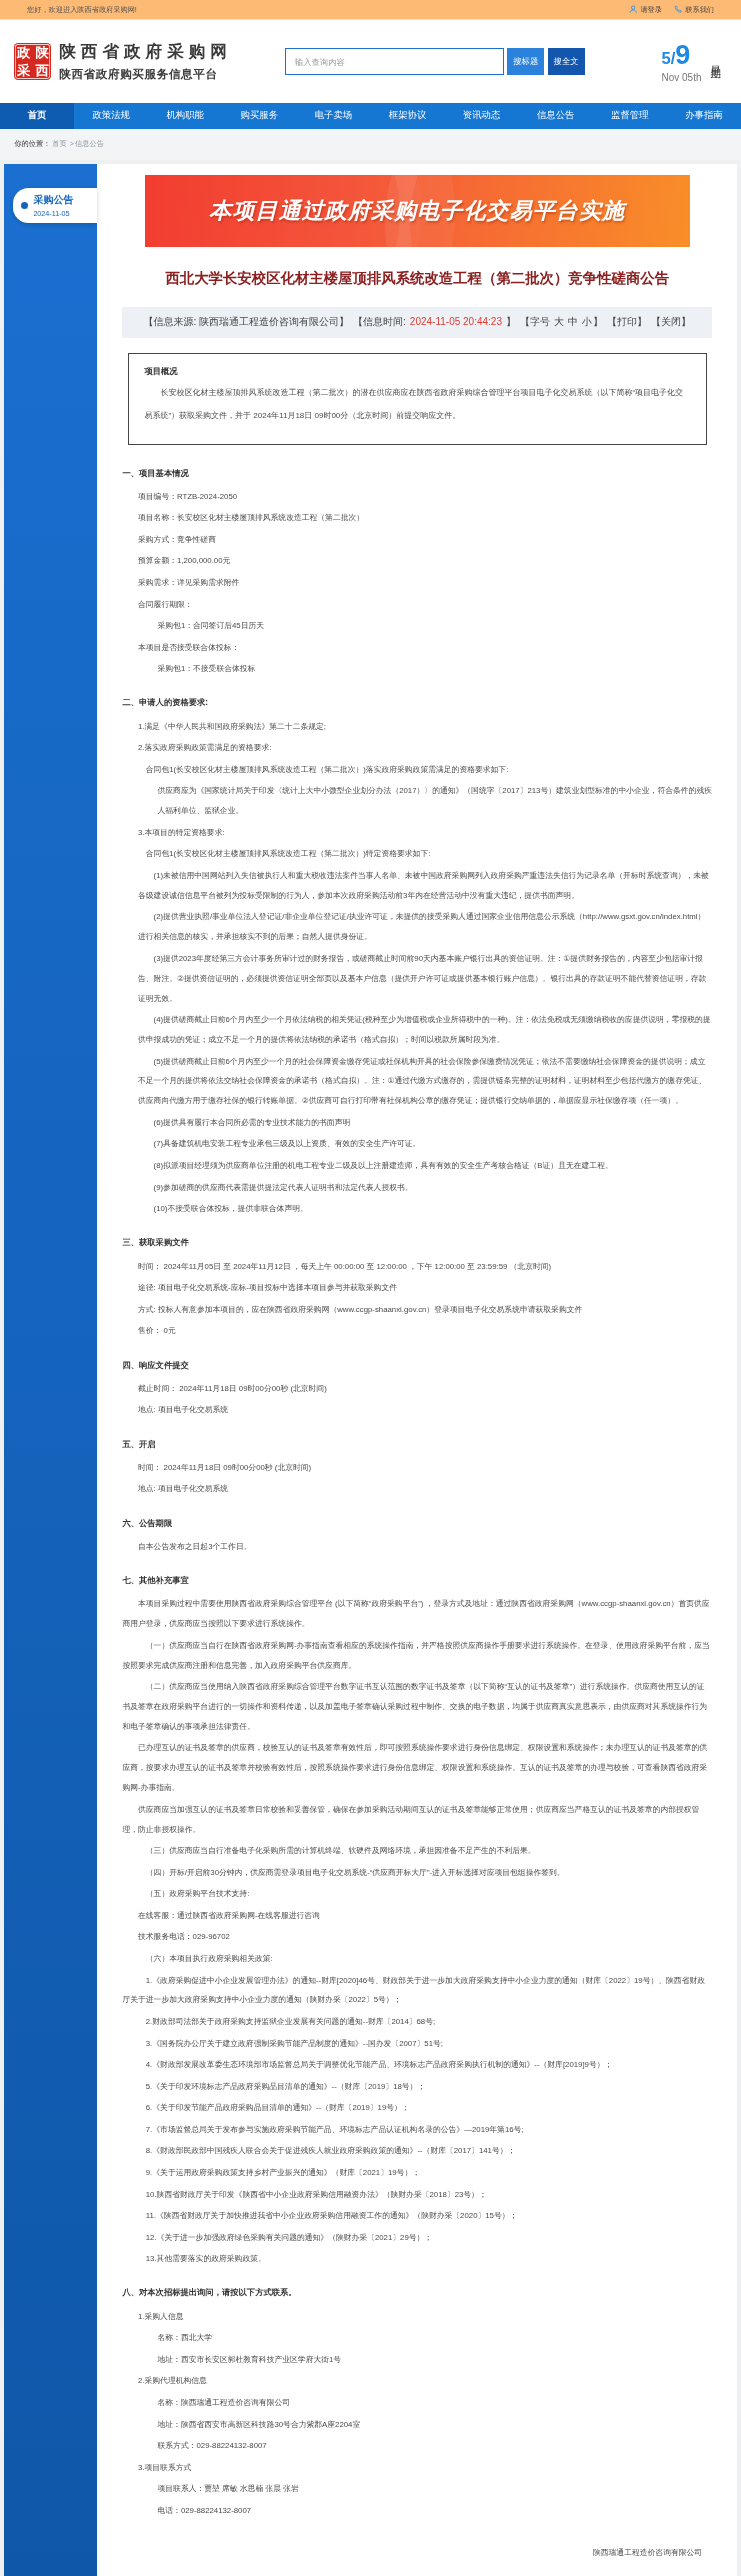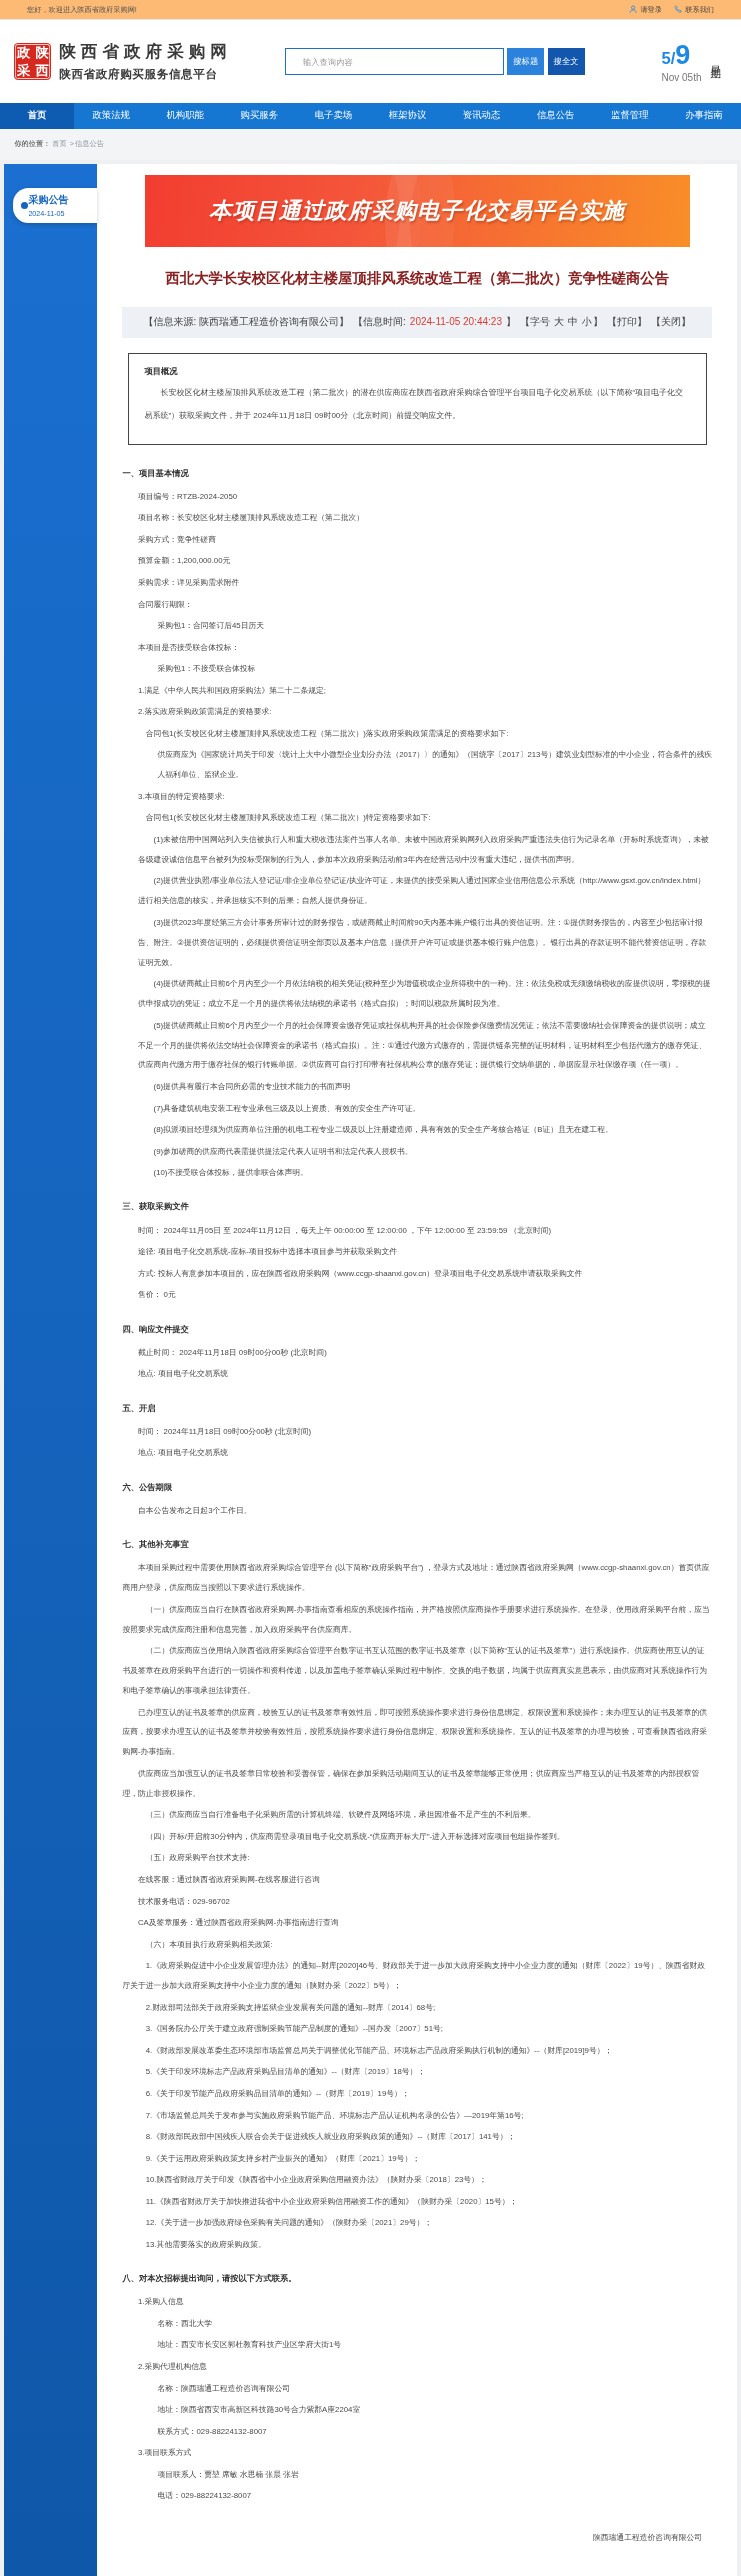--- a/index.html
+++ b/index.html
@@ -14,21 +14,21 @@
 
   
   .header { background:#fff; height:83px; display:flex; align-items:center; padding:0 14.4px; }
   .logo { width:37px; height:37px; background:#d5281e; border-radius:4.4px; display:grid;
           grid-template-columns:1fr 1fr; place-items:center; color:#fff; font-weight:bold; font-size:13.3px; line-height:1;
           box-shadow:0 0 0 1.1px #d5281e inset, 0 0 0 1.7px #fff inset; }
   .brand { margin-left:7.8px; }
   .brand-title { font-size:16.6px; font-weight:bold; color:#3a3a3a; letter-spacing:5px; }
   .brand-sub { font-size:11.6px; font-weight:bold; color:#3a3a3a; margin-top:4.4px; letter-spacing:0.6px; }
   .searchwrap { display:flex; align-items:stretch; margin-left:53px; height:27px; }
-  .search-input { width:219px; border:1.1px solid #1f6fd0; font-size:8.3px; padding:0 17px; color:#333; outline:none; }
+  .search-input { width:219px; border:1.1px solid #1f6fd0; font-size:8.3px; padding:0 9px; color:#333; outline:none; }
   .search-input::placeholder { color:#999; }
   .btn-search { width:37px; border:none; color:#fff; font-size:8.3px; cursor:pointer; }
   .btn-title { background:#2b82dd; margin-left:3.3px; }
   .btn-full { background:#1356ae; margin-left:3.3px; }
   .datebox { margin-left:auto; display:flex; align-items:center; gap:7.8px; padding-right:3.3px; }
   .date-md { color:#1e88e5; font-weight:bold; font-size:16.6px; }
   .date-day { color:#1e88e5; font-weight:bold; font-size:27px; }
   .date-en { color:#777; font-size:10px; text-align:right; margin-top:1.1px; }
   .date-week { writing-mode:vertical-rl; font-size:10.5px; color:#333; letter-spacing:2.8px; }
 
@@ -39,21 +39,21 @@
 
   
   .crumbband { background:#f3f4f6; padding:10.5px 14.4px; font-size:7.2px; color:#333; }
   .crumb-link { color:#8a939c; cursor:pointer; }
   .crumb-sep { color:#8a939c; margin:0 1.1px; }
 
   
   .main { display:flex; margin:4.4px 3.9px 0 4.4px; align-items:stretch; }
   .sidebar { width:93px; background:linear-gradient(180deg,#1a6fd0,#0f57a8); position:relative; flex-shrink:0; }
   .side-pill { position:absolute; top:24.4px; left:9px; right:0; background:#fff; border-radius:15.5px 0 0 15.5px;
-               padding:5px 4.4px 5px 7.8px; display:flex; align-items:center; box-shadow:0 1.7px 4.4px rgba(0,0,0,.18); }
+               padding:5px 4.4px 5px 7.8px; display:flex; align-items:center; gap:5px; box-shadow:0 1.7px 4.4px rgba(0,0,0,.18); }
   .side-dot { width:7.2px; height:7.2px; border-radius:50%; background:#1565c0; flex-shrink:0; }
   .side-label { color:#1565c0; font-size:10px; font-weight:bold; }
   .side-date { color:#1565c0; font-size:7.2px; margin-top:1.7px; }
 
   .content { flex:1; background:#fff; padding:6.7px 25px 33px; }
 
   .banner { width:545px; height:72px; margin:4.4px auto 0;
             background:linear-gradient(97deg,#f23d30 0%,#f4553a 38%,#f98e28 100%);
             display:flex; align-items:center; justify-content:center; position:relative; overflow:hidden; }
   .banner:before { content:""; position:absolute; left:-44px; top:-122px; width:277px; height:277px; border-radius:50%;
@@ -195,20 +195,21 @@
           <p class="para ind1">项目名称：长安校区化材主楼屋顶排风系统改造工程（第二批次）</p>
           <p class="para ind1">采购方式：竞争性磋商</p>
           <p class="para ind1">预算金额：1,200,000.00元</p>
           <p class="para ind1">采购需求：详见采购需求附件</p>
           <p class="para ind1">合同履行期限：</p>
           <p class="para ind3">采购包1：合同签订后45日历天</p>
           <p class="para ind1">本项目是否接受联合体投标：</p>
           <p class="para ind3">采购包1：不接受联合体投标</p>
         </div>
         <div>
+          <p class="sec-heading">二、申请人的资格要求:</p>
           <p class="para ind1">1.满足《中华人民共和国政府采购法》第二十二条规定;</p>
           <p class="para ind1">2.落实政府采购政策需满足的资格要求:</p>
           <p class="para ind2">合同包1(长安校区化材主楼屋顶排风系统改造工程（第二批次）)落实政府采购政策需满足的资格要求如下:</p>
           <p class="para blk">供应商应为《国家统计局关于印发〈统计上大中小微型企业划分办法（2017）〉的通知》（国统字〔2017〕213号）建筑业划型标准的中小企业，符合条件的残疾人福利单位、监狱企业。</p>
           <p class="para ind1">3.本项目的特定资格要求:</p>
           <p class="para ind2">合同包1(长安校区化材主楼屋顶排风系统改造工程（第二批次）)特定资格要求如下:</p>
           <p class="para indp">(1)未被信用中国网站列入失信被执行人和重大税收违法案件当事人名单、未被中国政府采购网列入政府采购严重违法失信行为记录名单（开标时系统查询），未被各级建设诚信信息平台被列为投标受限制的行为人，参加本次政府采购活动前3年内在经营活动中没有重大违纪，提供书面声明。</p>
           <p class="para indp">(2)提供营业执照/事业单位法人登记证/非企业单位登记证/执业许可证，未提供的接受采购人通过国家企业信用信息公示系统（http://www.gsxt.gov.cn/index.html）进行相关信息的核实，并承担核实不到的后果；自然人提供身份证。</p>
           <p class="para indp">(3)提供2023年度经第三方会计事务所审计过的财务报告，或磋商截止时间前90天内基本账户银行出具的资信证明。注：①提供财务报告的，内容至少包括审计报告、附注。②提供资信证明的，必须提供资信证明全部页以及基本户信息（提供开户许可证或提供基本银行账户信息）。银行出具的存款证明不能代替资信证明，存款证明无效。</p>
           <p class="para indp">(4)提供磋商截止日前6个月内至少一个月依法纳税的相关凭证(税种至少为增值税或企业所得税中的一种)。注：依法免税或无须缴纳税收的应提供说明，零报税的提供申报成功的凭证；成立不足一个月的提供将依法纳税的承诺书（格式自拟）；时间以税款所属时段为准。</p>
@@ -245,21 +246,20 @@
           <p class="para ind1">本项目采购过程中需要使用陕西省政府采购综合管理平台 (以下简称“政府采购平台”) ，登录方式及地址：通过陕西省政府采购网（www.ccgp-shaanxi.gov.cn）首页供应商用户登录，供应商应当按照以下要求进行系统操作。</p>
           <p class="para ind2">（一）供应商应当自行在陕西省政府采购网-办事指南查看相应的系统操作指南，并严格按照供应商操作手册要求进行系统操作。在登录、使用政府采购平台前，应当按照要求完成供应商注册和信息完善，加入政府采购平台供应商库。</p>
           <p class="para ind2">（二）供应商应当使用纳入陕西省政府采购综合管理平台数字证书互认范围的数字证书及签章（以下简称“互认的证书及签章”）进行系统操作。供应商使用互认的证书及签章在政府采购平台进行的一切操作和资料传递，以及加盖电子签章确认采购过程中制作、交换的电子数据，均属于供应商真实意思表示，由供应商对其系统操作行为和电子签章确认的事项承担法律责任。</p>
           <p class="para ind1">已办理互认的证书及签章的供应商，校验互认的证书及签章有效性后，即可按照系统操作要求进行身份信息绑定、权限设置和系统操作；未办理互认的证书及签章的供应商，按要求办理互认的证书及签章并校验有效性后，按照系统操作要求进行身份信息绑定、权限设置和系统操作。互认的证书及签章的办理与校验，可查看陕西省政府采购网-办事指南。</p>
           <p class="para ind1">供应商应当加强互认的证书及签章日常校验和妥善保管，确保在参加采购活动期间互认的证书及签章能够正常使用；供应商应当严格互认的证书及签章的内部授权管理，防止非授权操作。</p>
           <p class="para ind2">（三）供应商应当自行准备电子化采购所需的计算机终端、软硬件及网络环境，承担因准备不足产生的不利后果。</p>
           <p class="para ind2">（四）开标/开启前30分钟内，供应商需登录项目电子化交易系统-“供应商开标大厅”-进入开标选择对应项目包组操作签到。</p>
           <p class="para ind2">（五）政府采购平台技术支持:</p>
           <p class="para ind1">在线客服：通过陕西省政府采购网-在线客服进行咨询</p>
           <p class="para ind1">技术服务电话：029-96702</p>
-          <p class="para ind1">CA及签章服务：通过陕西省政府采购网-办事指南进行查询</p>
           <p class="para ind2">（六）本项目执行政府采购相关政策:</p>
           <p class="para ind2">1.《政府采购促进中小企业发展管理办法》的通知--财库[2020]46号、财政部关于进一步加大政府采购支持中小企业力度的通知（财库〔2022〕19号）、陕西省财政厅关于进一步加大政府采购支持中小企业力度的通知（陕财办采〔2022〕5号）；</p>
           <p class="para ind2">2.财政部司法部关于政府采购支持监狱企业发展有关问题的通知--财库〔2014〕68号;</p>
           <p class="para ind2">3.《国务院办公厅关于建立政府强制采购节能产品制度的通知》--国办发〔2007〕51号;</p>
           <p class="para ind2">4.《财政部发展改革委生态环境部市场监督总局关于调整优化节能产品、环境标志产品政府采购执行机制的通知》--（财库[2019]9号）；</p>
           <p class="para ind2">5.《关于印发环境标志产品政府采购品目清单的通知》--（财库〔2019〕18号）；</p>
           <p class="para ind2">6.《关于印发节能产品政府采购品目清单的通知》--（财库〔2019〕19号）；</p>
           <p class="para ind2">7.《市场监督总局关于发布参与实施政府采购节能产品、环境标志产品认证机构名录的公告》—2019年第16号;</p>
           <p class="para ind2">8.《财政部民政部中国残疾人联合会关于促进残疾人就业政府采购政策的通知》--（财库〔2017〕141号）；</p>
           <p class="para ind2">9.《关于运用政府采购政策支持乡村产业振兴的通知》（财库〔2021〕19号）；</p>

